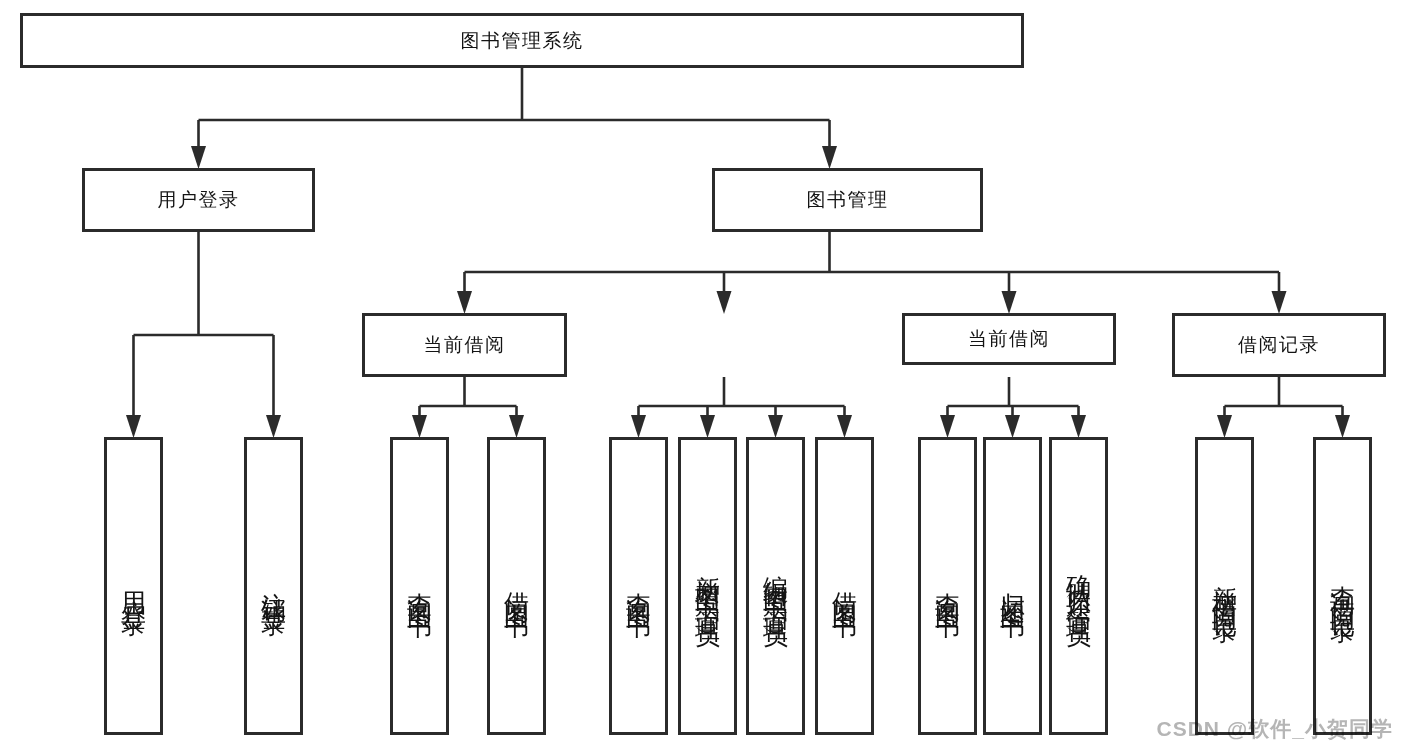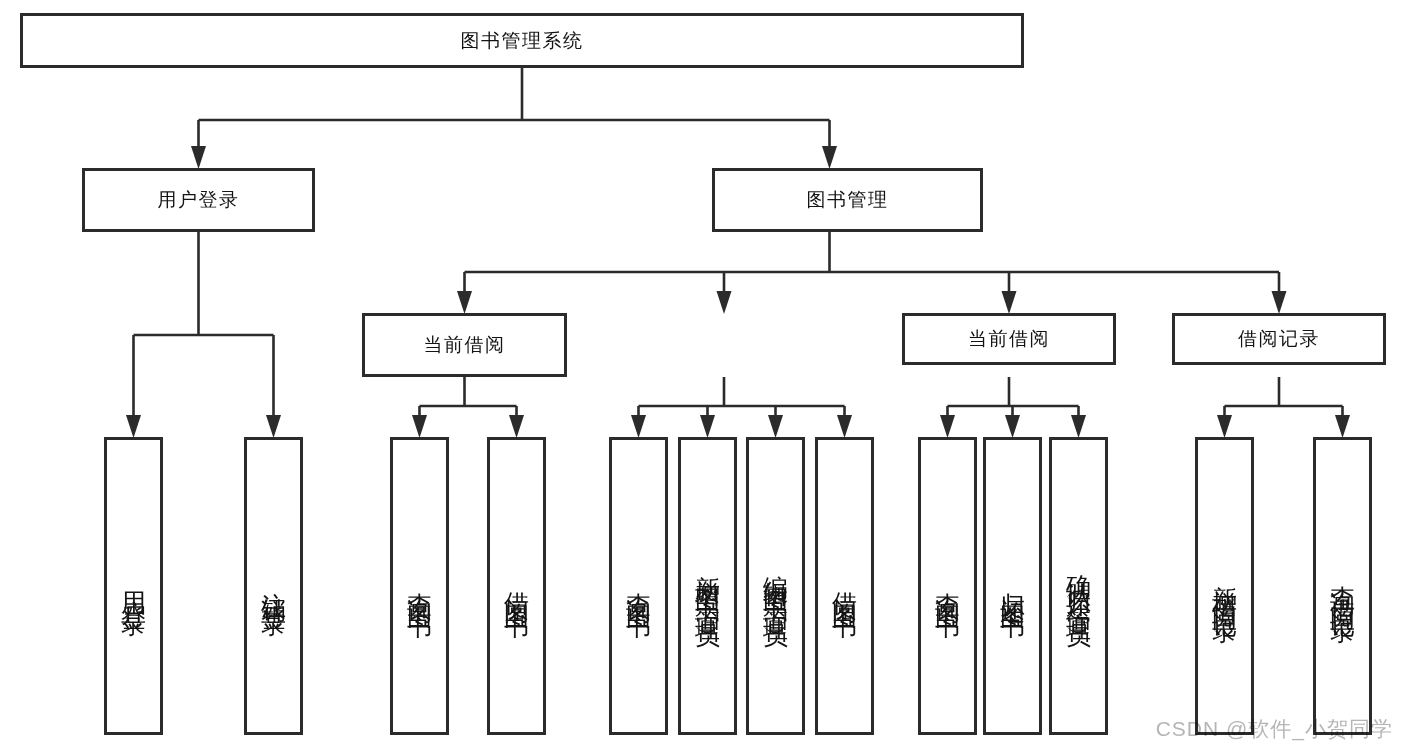--- a/index.html
+++ b/index.html
@@ -19,21 +19,21 @@
     display:flex; align-items:center; justify-content:center; z-index:2;
   }
   .vtext {
     writing-mode:vertical-rl; text-orientation:mixed;
     font-size:25px; letter-spacing:7px; line-height:1; color:#141414;
     white-space:nowrap;
   }
   .watermark {
     position:absolute; right:12px; bottom:4px; z-index:5;
     font-size:21px; color:#b5b5b5; letter-spacing:1px;
-    mix-blend-mode:multiply; pointer-events:none;
+    mix-blend-mode:multiply; pointer-events:none;font-weight:bold;
   }
 </style>
 </head>
 <body>
 
 <div class="canvas">
 
   <svg class="connectors" width="1405" height="747" fill="#2b2b2b" stroke="#2b2b2b" stroke-width="2.6">
 
     <g>
@@ -94,21 +94,21 @@
   <div class="hbox" style="left:712px;top:168px;width:271px;height:64px">
     <span>图书管理</span>
   </div>
 
   <div class="hbox" style="left:362px;top:313px;width:205px;height:64px">
     <span>当前借阅</span>
   </div>
   <div class="hbox" style="left:902px;top:313px;width:214px;height:52px">
     <span>当前借阅</span>
   </div>
-  <div class="hbox" style="left:1172px;top:313px;width:214px;height:52px">
+  <div class="hbox" style="left:1172px;top:313px;width:214px;height:64px">
     <span>借阅记录</span>
   </div>
 
   <div class="vbox" style="left:104px;top:437px">
     <span class="vtext">用户登录</span>
   </div>
   <div class="vbox" style="left:244px;top:437px">
     <span class="vtext">注销登录</span>
   </div>
 

